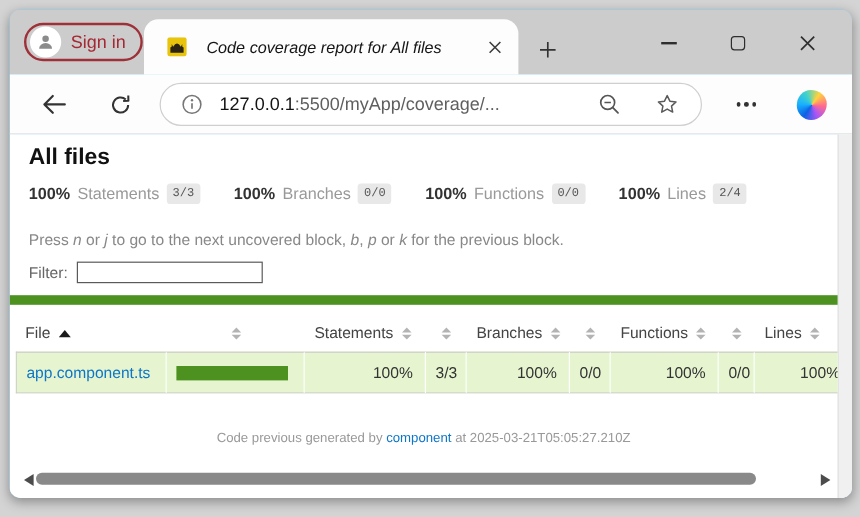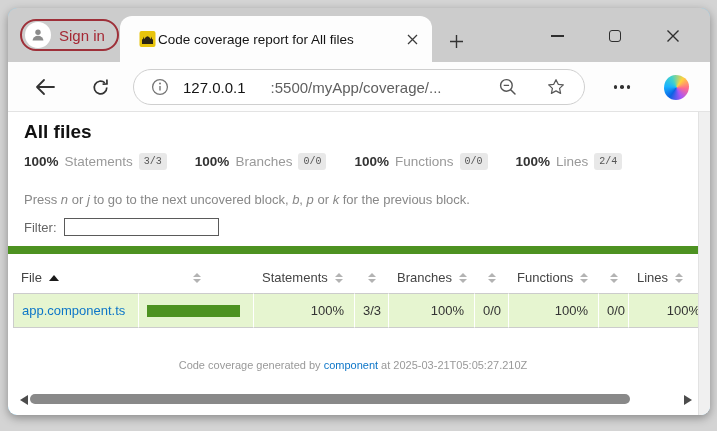--- a/index.html
+++ b/index.html
@@ -14,43 +14,43 @@
   .tabbar { position:absolute; left:0; top:0; width:702px; height:54px; background:#cccccc; }
   .signin { position:absolute; left:12px; top:11px; width:99px; height:32px;
             border:2px solid #9e3039; border-radius:17px; display:flex; align-items:center;
             cursor:pointer; background:transparent; }
   .signin .avatar { width:26px; height:26px; border-radius:50%; background:#fff;
             margin-left:3px; display:flex; align-items:center; justify-content:center; overflow:hidden; }
   .signin .label { color:#a52834; font-size:15px; margin-left:8px; }
   .tab { position:absolute; left:112px; top:8px; width:312px; height:46px; background:#fdfdfd;
          border-radius:12px 12px 0 0; display:flex; align-items:center; }
   .favicon { width:17px; height:16px; margin-left:19px; flex:0 0 auto; }
-  .tab-title { font-size:13.5px; color:#151515; margin-left:2px; white-space:nowrap;
-               overflow:hidden; flex:1 1 auto; }
+  .tab-title { font-size:13.5px; color:#151515; margin-left:16px; white-space:nowrap;
+               overflow:hidden; flex:1 1 auto;font-style:italic; }
   .tab-close { width:24px; height:24px; margin-right:8px; display:flex; align-items:center;
                justify-content:center; flex:0 0 auto; cursor:pointer; }
   .newtab { position:absolute; left:436px; top:21px; width:24px; height:24px; display:flex;
             align-items:center; justify-content:center; cursor:pointer; }
   .winctl { position:absolute; top:13px; width:30px; height:30px; display:flex;
             align-items:center; justify-content:center; cursor:pointer; }
   .ctl-min { left:534px; } .ctl-max { left:592px; } .ctl-close { left:650px; }
   .glyph-min { width:13px; height:2px; background:#2e2e2e; }
   .glyph-max { width:12px; height:12px; border:1.6px solid #2e2e2e; border-radius:3px; }
 
   
   .navbar { position:absolute; left:0; top:54px; width:702px; height:50px; background:#fdfdfd;
             border-bottom:1px solid #e3e3e3; }
   .nav-btn { position:absolute; top:11px; width:28px; height:28px; display:flex;
              align-items:center; justify-content:center; cursor:pointer; }
   .btn-back { left:23px; } .btn-refresh { left:78px; }
   .address { position:absolute; left:125px; top:7px; width:452px; height:36px;
              border:1px solid #cfcfcf; border-radius:18px; background:#fff;
              display:flex; align-items:center; padding:0 16px 0 14px; }
   .url { font-size:15px; margin-left:11px; white-space:nowrap; flex:1 1 auto; overflow:hidden; }
-  .url .host { color:#141414; } .url .rest { color:#5f5f5f;margin-left:25px; }
+  .url .host { color:#141414; } .url .rest { color:#5f5f5f; }
   .addr-icon { width:24px; height:24px; display:flex; align-items:center; justify-content:center;
                flex:0 0 auto; cursor:pointer; }
   .zoomout { margin-right:24px; }
   .dots { position:absolute; left:600px; top:11px; width:28px; height:28px; display:flex;
           align-items:center; justify-content:center; gap:3px; cursor:pointer; }
   .dots b { width:3.5px; height:3.5px; border-radius:50%; background:#333; }
   .copilot { position:absolute; left:656px; top:13px; width:25px; height:25px; cursor:pointer;
              border-radius:46% 54% 52% 48% / 52% 46% 54% 48%;
              background:conic-gradient(from 215deg, #0b62e4, #19b2ff, #43d3c9, #ffd33d, #ff6a8e, #a855f7, #0b62e4); }
 
@@ -350,21 +350,21 @@
             <td>0/0</td>
             <td class="num">100%</td>
             <td>0/0</td>
             <td class="num">100%</td>
           </tr>
         </tbody>
       </table>
     </div>
 
     <div class="footer">
-      <span>Code coverage generated by </span><a href="#">component</a><span> at 2025-03-21T05:05:27.210Z</span>
+      <span>Code previous generated by </span><a href="#">component</a><span> at 2025-03-21T05:05:27.210Z</span>
     </div>
 
     <div class="hscroll">
       <span class="hs-arrow hs-left"></span>
       <span class="hs-thumb"></span>
       <span class="hs-arrow hs-right"></span>
     </div>
   </div>
 </div>
 

